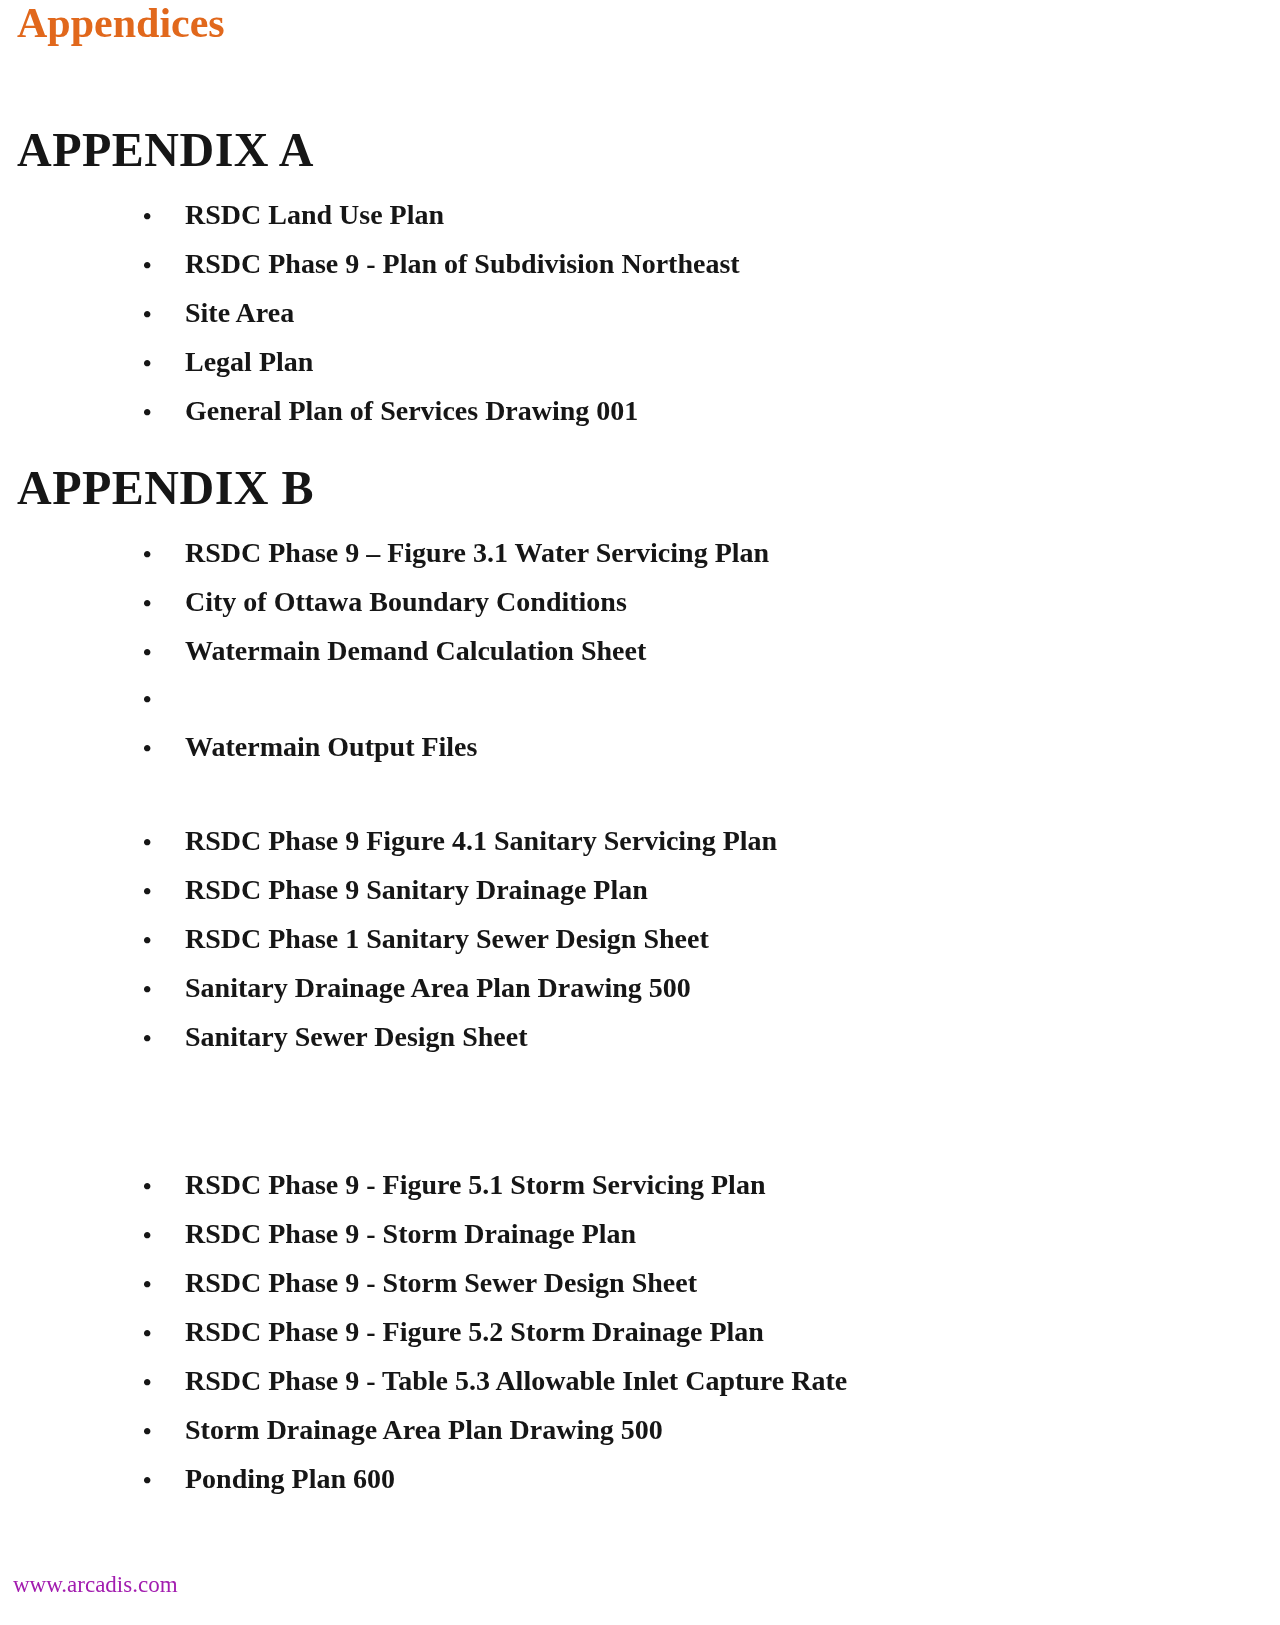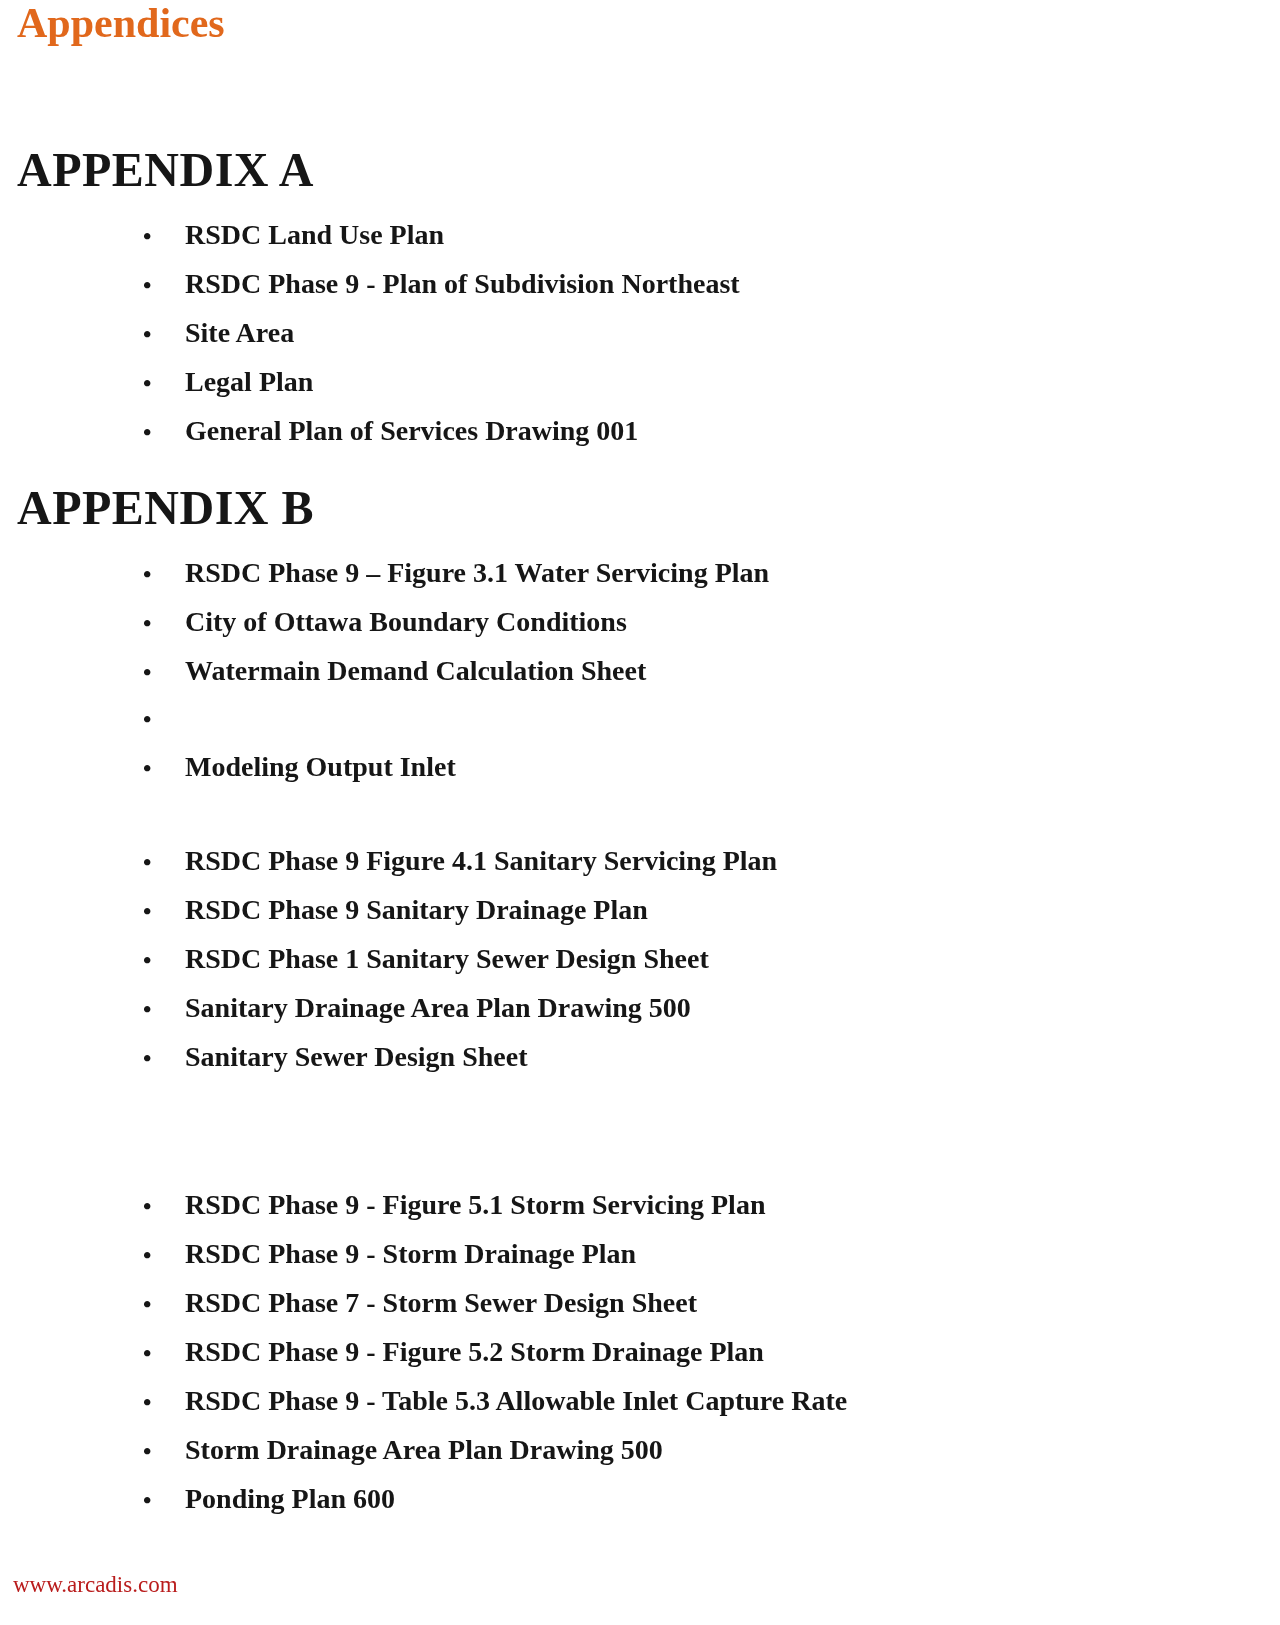--- a/index.html
+++ b/index.html
@@ -23,21 +23,20 @@
     margin: 0;
     font-size: 42px;
     font-weight: bold;
     line-height: 1;
     color: #E1681C;
   }
   .section {
     position: absolute;
     left: 0;
     width: 1280px;
-    margin-top: 20px;
   }
   .section-heading {
     margin: 0 0 0 17px;
     font-size: 48px;
     font-weight: bold;
     line-height: 1;
     color: #161616;
     letter-spacing: 0.5px;
   }
   .item-list {
@@ -64,21 +63,21 @@
   }
   .item-text {
     white-space: nowrap;
   }
   .footer-site {
     position: absolute;
     left: 13px;
     top: 1573px;
     font-size: 23px;
     line-height: 1;
-    color: #b91c1c;
+    color: #a21caf;
     text-decoration: none;
   }
   .footer-docid {
     position: absolute;
     left: 13px;
     top: 1600px;
     font-size: 15px;
     line-height: 1;
     color: #2e2e2e;
     margin-top: 28px;
@@ -138,21 +137,21 @@
         </li>
       <li class="item">
           <span class="bullet">•</span>
           <span class="item-text">Watermain Demand Calculation Sheet</span>
         </li>
       <li class="item">
           <span class="bullet">•</span>
         </li>
       <li class="item">
           <span class="bullet">•</span>
-          <span class="item-text">Modeling Output Inlet</span>
+          <span class="item-text">Watermain Output Files</span>
         </li>
     </ul>
   </div>
 
   <div class="section" style="top:800px">
     <ul class="item-list">
       <li class="item">
           <span class="bullet">•</span>
           <span class="item-text">RSDC Phase 9 Figure 4.1 Sanitary Servicing Plan</span>
         </li>
@@ -180,21 +179,21 @@
       <li class="item">
           <span class="bullet">•</span>
           <span class="item-text">RSDC Phase 9 - Figure 5.1 Storm Servicing Plan</span>
         </li>
       <li class="item">
           <span class="bullet">•</span>
           <span class="item-text">RSDC Phase 9 - Storm Drainage Plan</span>
         </li>
       <li class="item">
           <span class="bullet">•</span>
-          <span class="item-text">RSDC Phase 7 - Storm Sewer Design Sheet</span>
+          <span class="item-text">RSDC Phase 9 - Storm Sewer Design Sheet</span>
         </li>
       <li class="item">
           <span class="bullet">•</span>
           <span class="item-text">RSDC Phase 9 - Figure 5.2 Storm Drainage Plan</span>
         </li>
       <li class="item">
           <span class="bullet">•</span>
           <span class="item-text">RSDC Phase 9 - Table 5.3 Allowable Inlet Capture Rate</span>
         </li>
       <li class="item">

